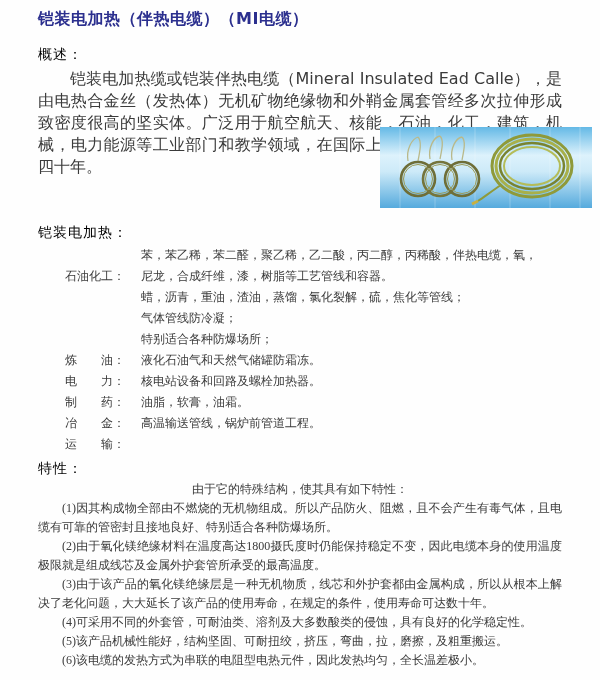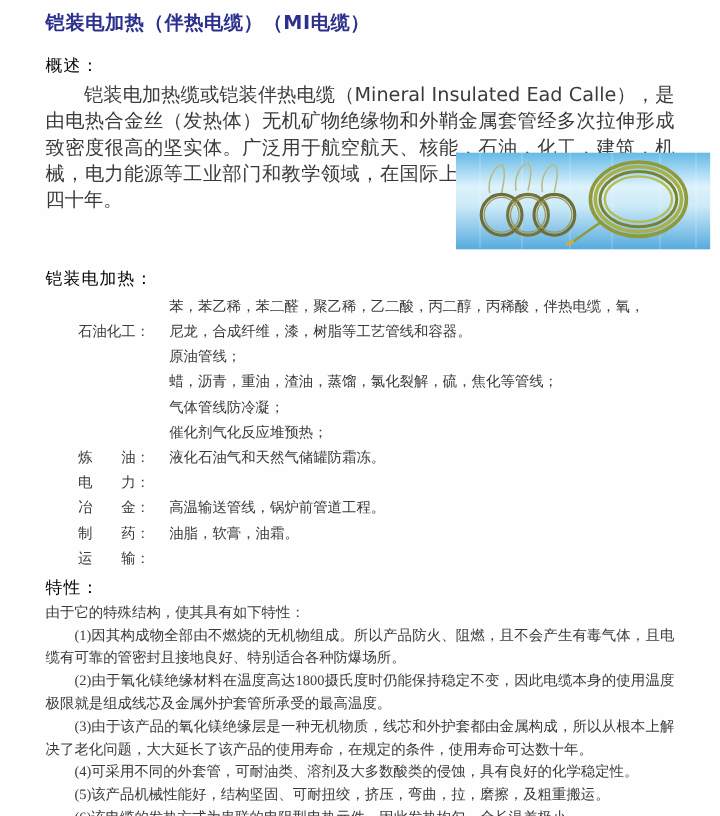--- a/index.html
+++ b/index.html
@@ -42,21 +42,21 @@
     flex:0 0 76px;
     line-height:21px;
     white-space:nowrap;
     color:#3a3a3a;
   }
   .app-lines{flex:1;}
   .app-lines div{line-height:21px;white-space:nowrap;}
   .feat-heading{margin-top:5px;}
   .feat-intro{
     margin:2px 0 0 0;
-    font-size:12px;line-height:19px;
+    font-size:12px;line-height:19px;text-align:center;
   }
   .feat-item{
     margin:0;
     font-size:12px;line-height:19px;
     text-indent:2em;text-align:justify;font-family:Liberation Serif, serif;
   }
 </style>
 </head>
 <body>
 
@@ -74,42 +74,42 @@
       <div class="app-row">
         <span class="app-label">石油化工：</span>
         <div class="app-lines">
           <div>苯，苯乙稀，苯二醛，聚乙稀，乙二酸，丙二醇，丙稀酸，伴热电缆，氧，</div>
           <div>尼龙，合成纤维，漆，树脂等工艺管线和容器。</div>
         </div>
       </div>
       <div class="app-row">
         <span class="app-label">炼　　油：</span>
         <div class="app-lines">
-          <div>原油管线；</div>
           <div>蜡，沥青，重油，渣油，蒸馏，氯化裂解，硫，焦化等管线；</div>
           <div>气体管线防冷凝；</div>
-          <div>催化剂气化反应堆预热；</div>
+          <div>特别适合各种防爆场所；</div>
           <div>液化石油气和天然气储罐防霜冻。</div>
         </div>
       </div>
       <div class="app-row">
         <span class="app-label">电　　力：</span>
         <div class="app-lines">
+          <div>核电站设备和回路及螺栓加热器。</div>
+        </div>
+      </div>
+      <div class="app-row">
+        <span class="app-label">制　　药：</span>
+        <div class="app-lines">
+          <div>油脂，软膏，油霜。</div>
         </div>
       </div>
       <div class="app-row">
         <span class="app-label">冶　　金：</span>
         <div class="app-lines">
           <div>高温输送管线，锅炉前管道工程。</div>
-        </div>
-      </div>
-      <div class="app-row">
-        <span class="app-label">制　　药：</span>
-        <div class="app-lines">
-          <div>油脂，软膏，油霜。</div>
         </div>
       </div>
       <div class="app-row">
         <span class="app-label">运　　输：</span>
       </div>
     </div>
 
     <h2 class="sec-heading feat-heading">特性：</h2>
     <p class="feat-intro">由于它的特殊结构，使其具有如下特性：</p>
     <p class="feat-item">(1)因其构成物全部由不燃烧的无机物组成。所以产品防火、阻燃，且不会产生有毒气体，且电缆有可靠的管密封且接地良好、特别适合各种防爆场所。</p>

